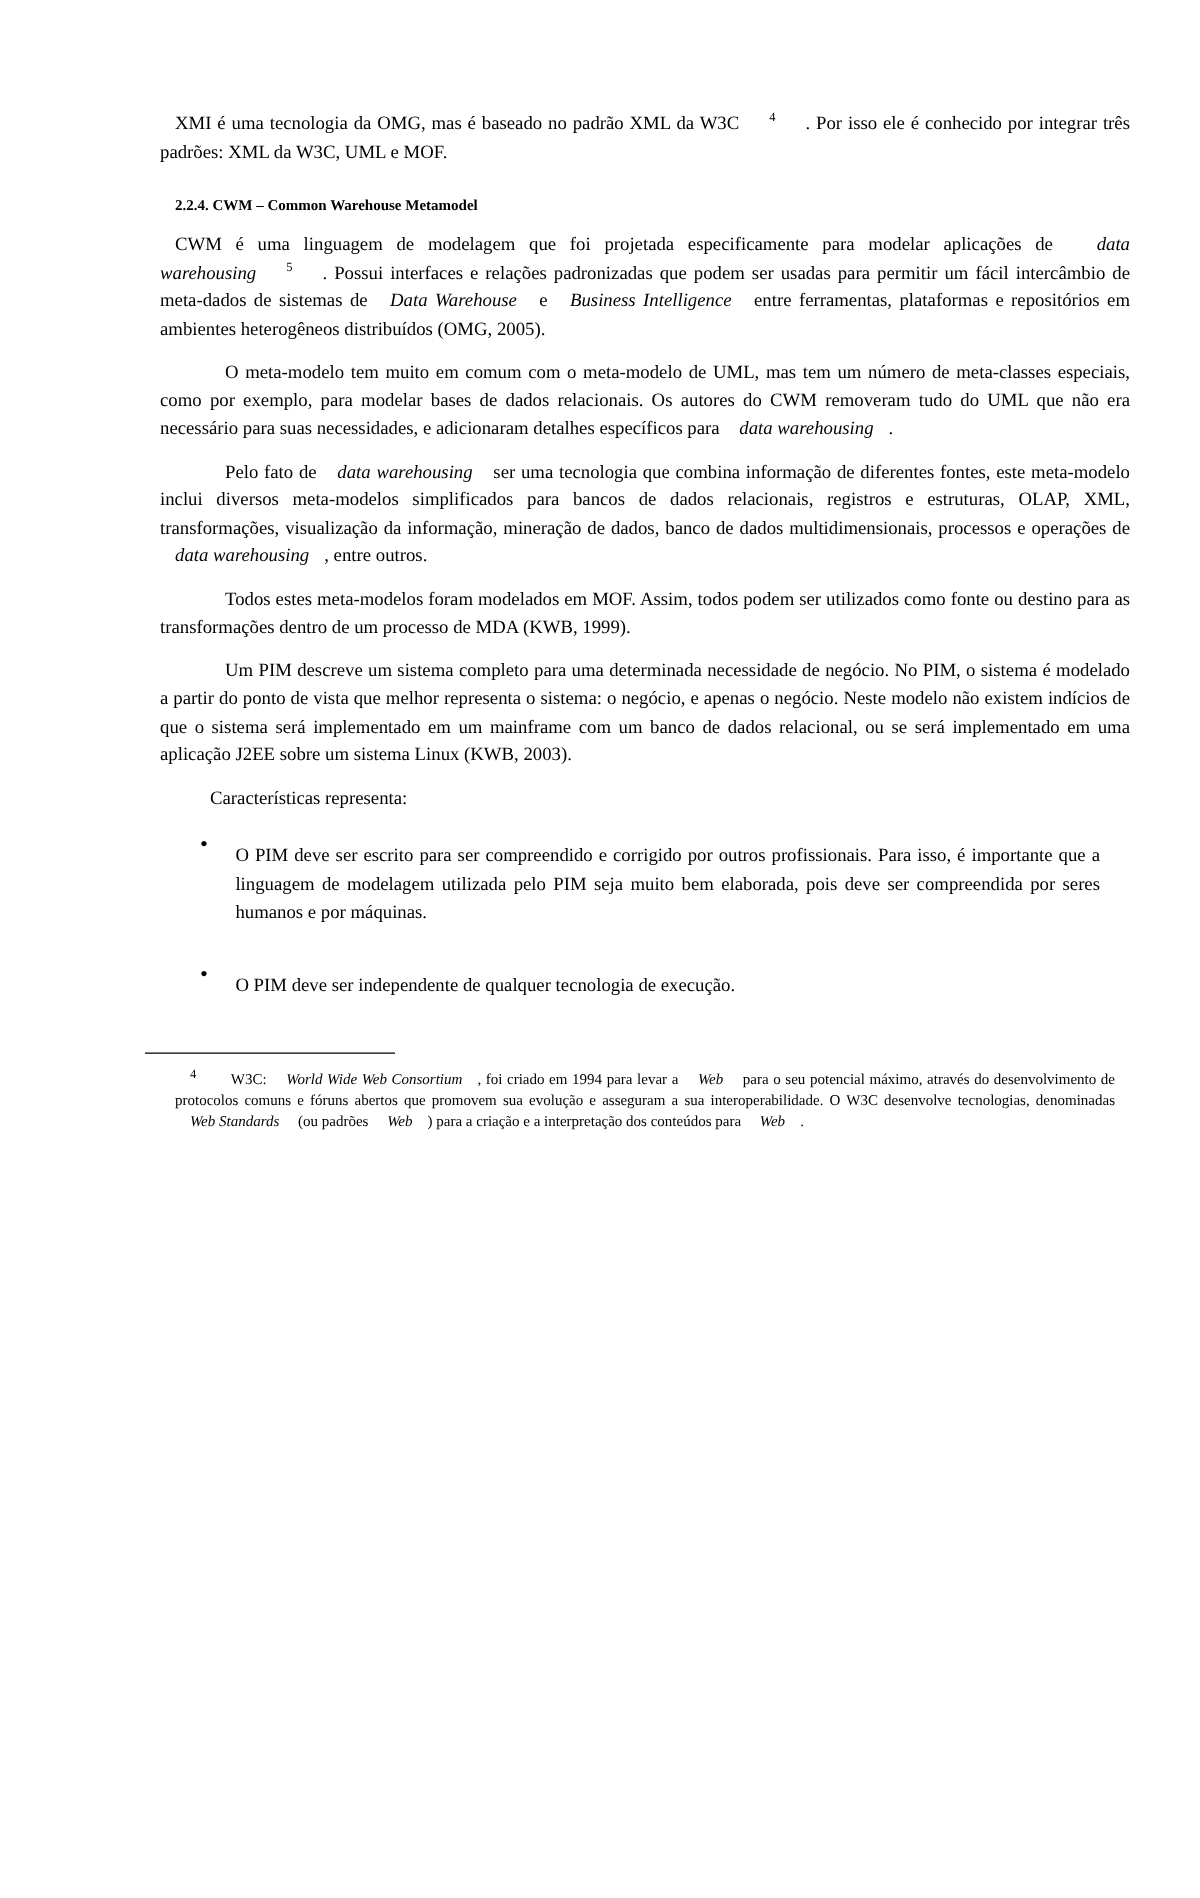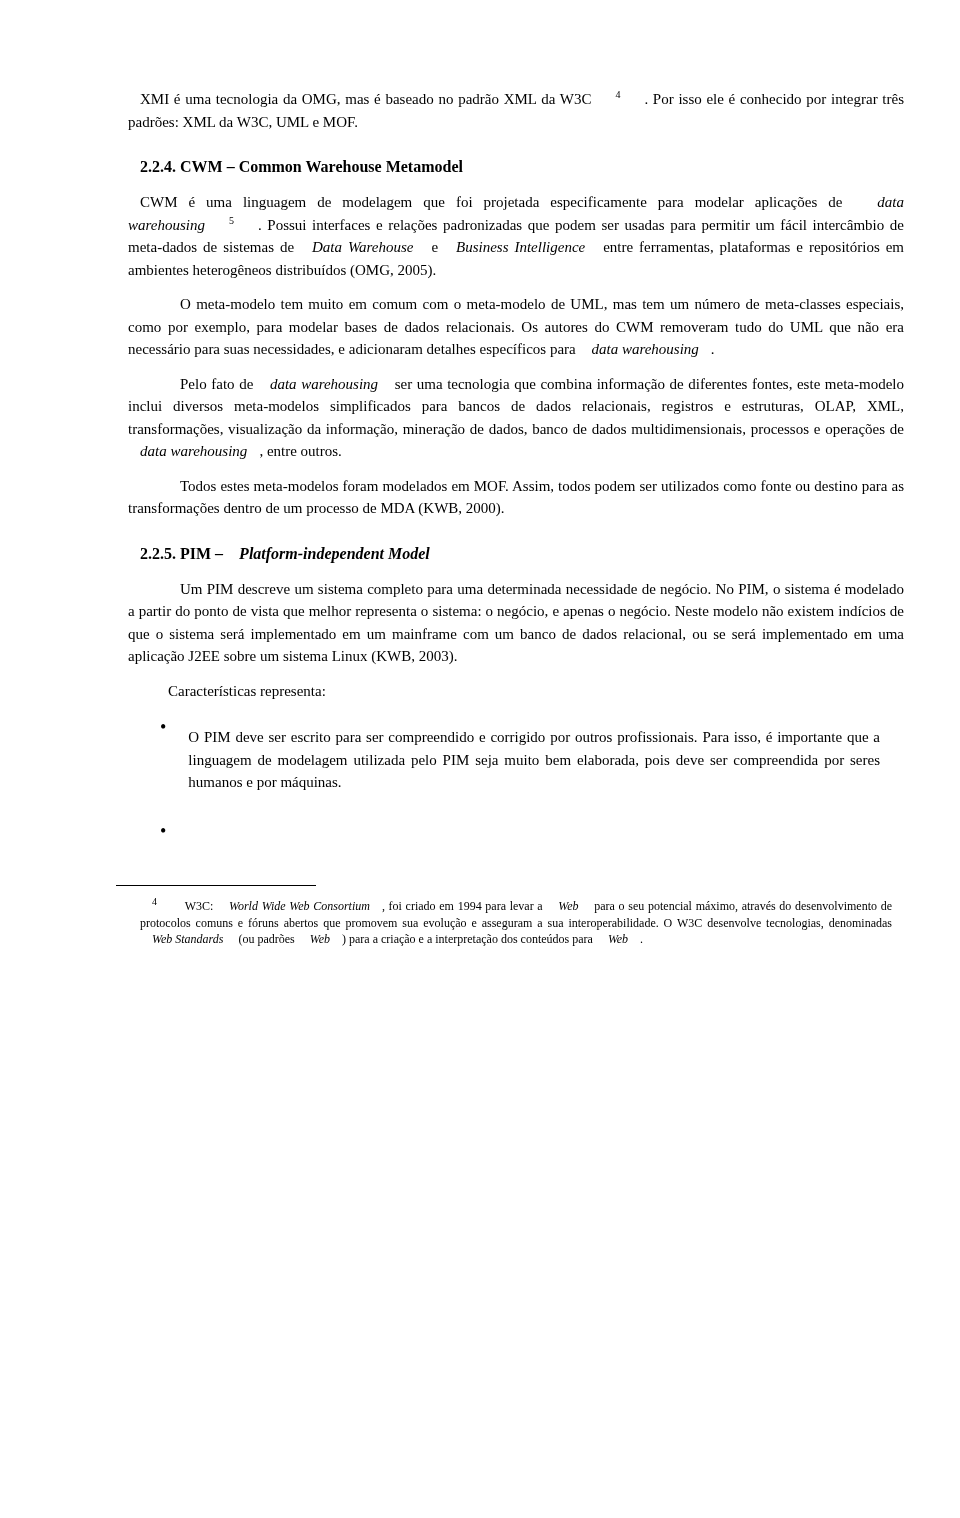--- a/index.html
+++ b/index.html
@@ -22,21 +22,21 @@
       padding: 40px 80px 80px 80px;
       position: relative;
     }
 
     .intro-paragraph {
       text-align: justify;
       margin-bottom: 10px;
     }
 
     .section-heading {
-      font-size: 16px;
+      font-size: 12px;
       font-weight: bold;
       margin-top: 22px;
       margin-bottom: 12px;
     }
 
     .body-paragraph {
       text-align: justify;
       margin-bottom: 10px;
       text-indent: 40px;
     }
@@ -121,44 +121,42 @@
 
   <p class="body-paragraph">
     <span>O meta-modelo tem muito em comum com o meta-modelo de UML, mas tem um número de meta-classes especiais, como por exemplo, para modelar bases de dados relacionais. Os autores do CWM removeram tudo do UML que não era necessário para suas necessidades, e adicionaram detalhes específicos para <em>data warehousing</em>.</span>
   </p>
 
   <p class="body-paragraph">
     <span>Pelo fato de <em>data warehousing</em> ser uma tecnologia que combina informação de diferentes fontes, este meta-modelo inclui diversos meta-modelos simplificados para bancos de dados relacionais, registros e estruturas, OLAP, XML, transformações, visualização da informação, mineração de dados, banco de dados multidimensionais, processos e operações de <em>data warehousing</em>, entre outros.</span>
   </p>
 
   <p class="body-paragraph">
-    <span>Todos estes meta-modelos foram modelados em MOF. Assim, todos podem ser utilizados como fonte ou destino para as transformações dentro de um processo de MDA (KWB, 2000).</span>
+    <span>Todos estes meta-modelos foram modelados em MOF. Assim, todos podem ser utilizados como fonte ou destino para as transformações dentro de um processo de MDA (KWB, 1999).</span>
   </p>
 
-  <p class="section-heading">
-    <span>2.2.5. PIM – <em>Platform-independent Model</em></span>
-  </p>
 
 
   <p class="body-paragraph">
     <span>Um PIM descreve um sistema completo para uma determinada necessidade de negócio. No PIM, o sistema é modelado a partir do ponto de vista que melhor representa o sistema: o negócio, e apenas o negócio. Neste modelo não existem indícios de que o sistema será implementado em um mainframe com um banco de dados relacional, ou se será implementado em uma aplicação J2EE sobre um sistema Linux (KWB, 2003).</span>
   </p>
 
   <p class="characteristics-label">
     <span>Características representa:</span>
   </p>
 
   <div class="bullet-section">
     <div class="bullet-item">
       <span class="bullet-dot">•</span>
       <span class="bullet-text">O PIM deve ser escrito para ser compreendido e corrigido por outros profissionais. Para isso, é importante que a linguagem de modelagem utilizada pelo PIM seja muito bem elaborada, pois deve ser compreendida por seres humanos e por máquinas.</span>
     </div>
 
     <div class="bullet-item">
       <span class="bullet-dot">•</span>
+      <span class="bullet-text">O PIM deve ser independente de qualquer tecnologia de execução.</span>
     </div>
   </div>
 
   <hr class="footnote-separator">
 
   <div class="footnotes">
     <p class="footnote-item">
       <sup>4</sup> <span>W3C: <em>World Wide Web Consortium</em>, foi criado em 1994 para levar a <em>Web</em> para o seu potencial máximo, através do desenvolvimento de protocolos comuns e fóruns abertos que promovem sua evolução e asseguram a sua interoperabilidade. O W3C desenvolve tecnologias, denominadas <em>Web Standards</em> (ou padrões <em>Web</em>) para a criação e a interpretação dos conteúdos para <em>Web</em>.</span>
     </p>
   </div>

